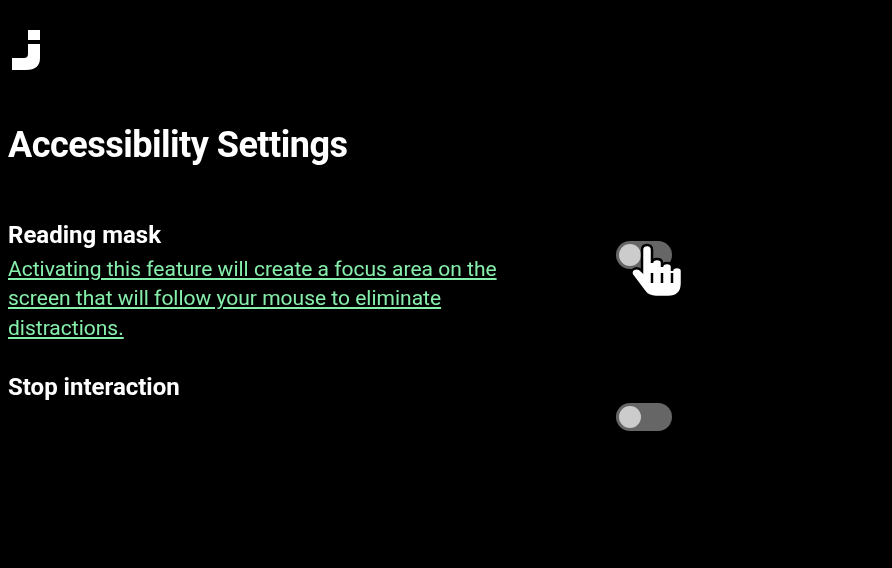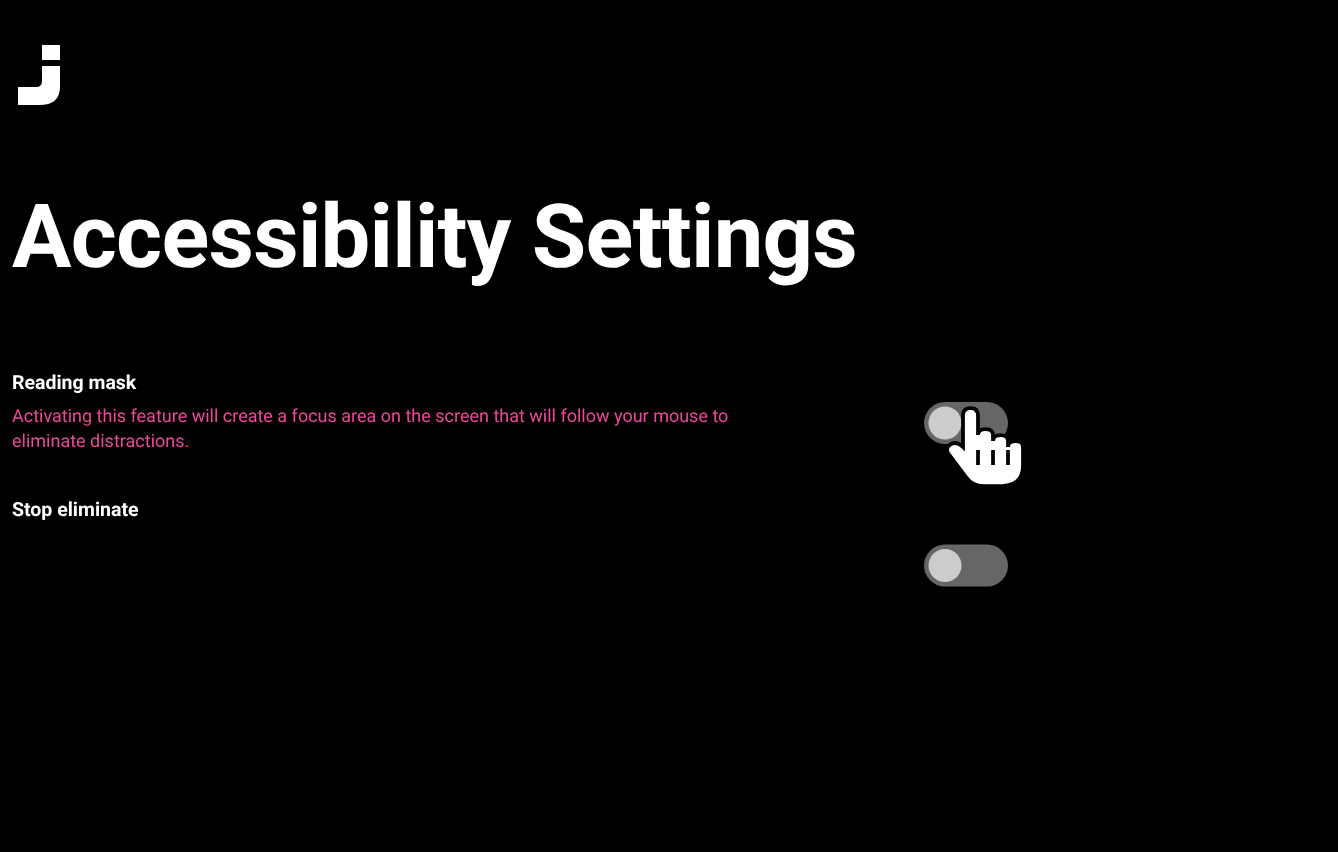--- a/index.html
+++ b/index.html
@@ -13,44 +13,45 @@
       background: #000;
       color: #fff;
       font-family: -apple-system, BlinkMacSystemFont, "Segoe UI", Roboto, "Helvetica Neue", Arial, sans-serif;
       padding: 30px 8px 8px 8px;
       overflow: hidden;
     }
     .logo {
       margin-bottom: 50px;
     }
     .page-title {
-      font-size: 59px;
+      font-size: 36px;
       font-weight: 700;
       margin-bottom: 55px;
       letter-spacing: -0.5px;
     }
     .setting-row {
       display: flex;
       align-items: flex-start;
       margin-bottom: 30px;
       position: relative;
     }
     .setting-content {
       flex: 0 0 500px;
     }
     .setting-title {
-      font-size: 13px;
+      font-size: 24px;
       font-weight: 700;
       margin-bottom: 6px;
     }
     .setting-description {
-      font-size: 12px;
-      color: #ec4899;
+      font-size: 21px;
+      color: #86efac;
       line-height: 1.4;
       max-width: 490px;
+      text-decoration: underline;
     }
     .toggle-container {
       position: absolute;
       left: 608px;
       top: 20px;
     }
     .toggle-container.second {
       top: 30px;
     }
     .toggle {
@@ -111,20 +112,20 @@
                Q 8 36 12 34 Q 16 32 20 36 L 20 15 Z" fill="#fff" stroke="#000" stroke-width="2.5"></path>
       <line x1="30" y1="38" x2="30" y2="48" stroke="#000" stroke-width="2.5"></line>
       <line x1="40" y1="38" x2="40" y2="48" stroke="#000" stroke-width="2.5"></line>
       <line x1="50" y1="38" x2="50" y2="48" stroke="#000" stroke-width="2.5"></line>
     </svg>
   </div>
 </div>
 
 <div class="setting-row">
   <div class="setting-content">
-    <div class="setting-title">Stop eliminate</div>
+    <div class="setting-title">Stop interaction</div>
   </div>
   <div class="toggle-container second">
     <div class="toggle">
       <div class="toggle-knob"></div>
     </div>
   </div>
 </div>
 
 </body></html>

